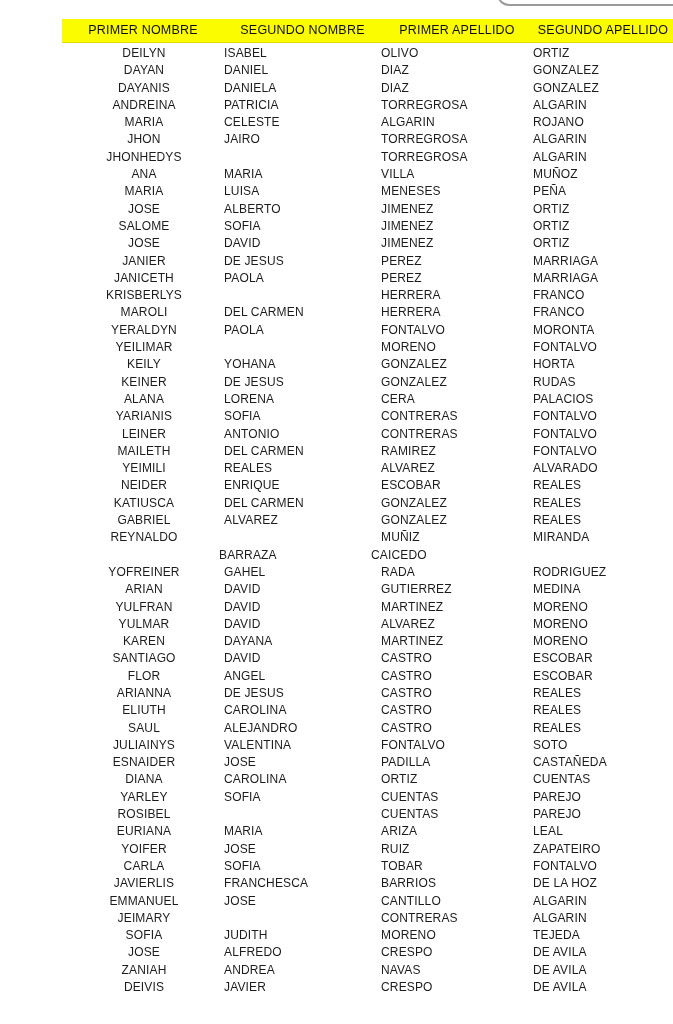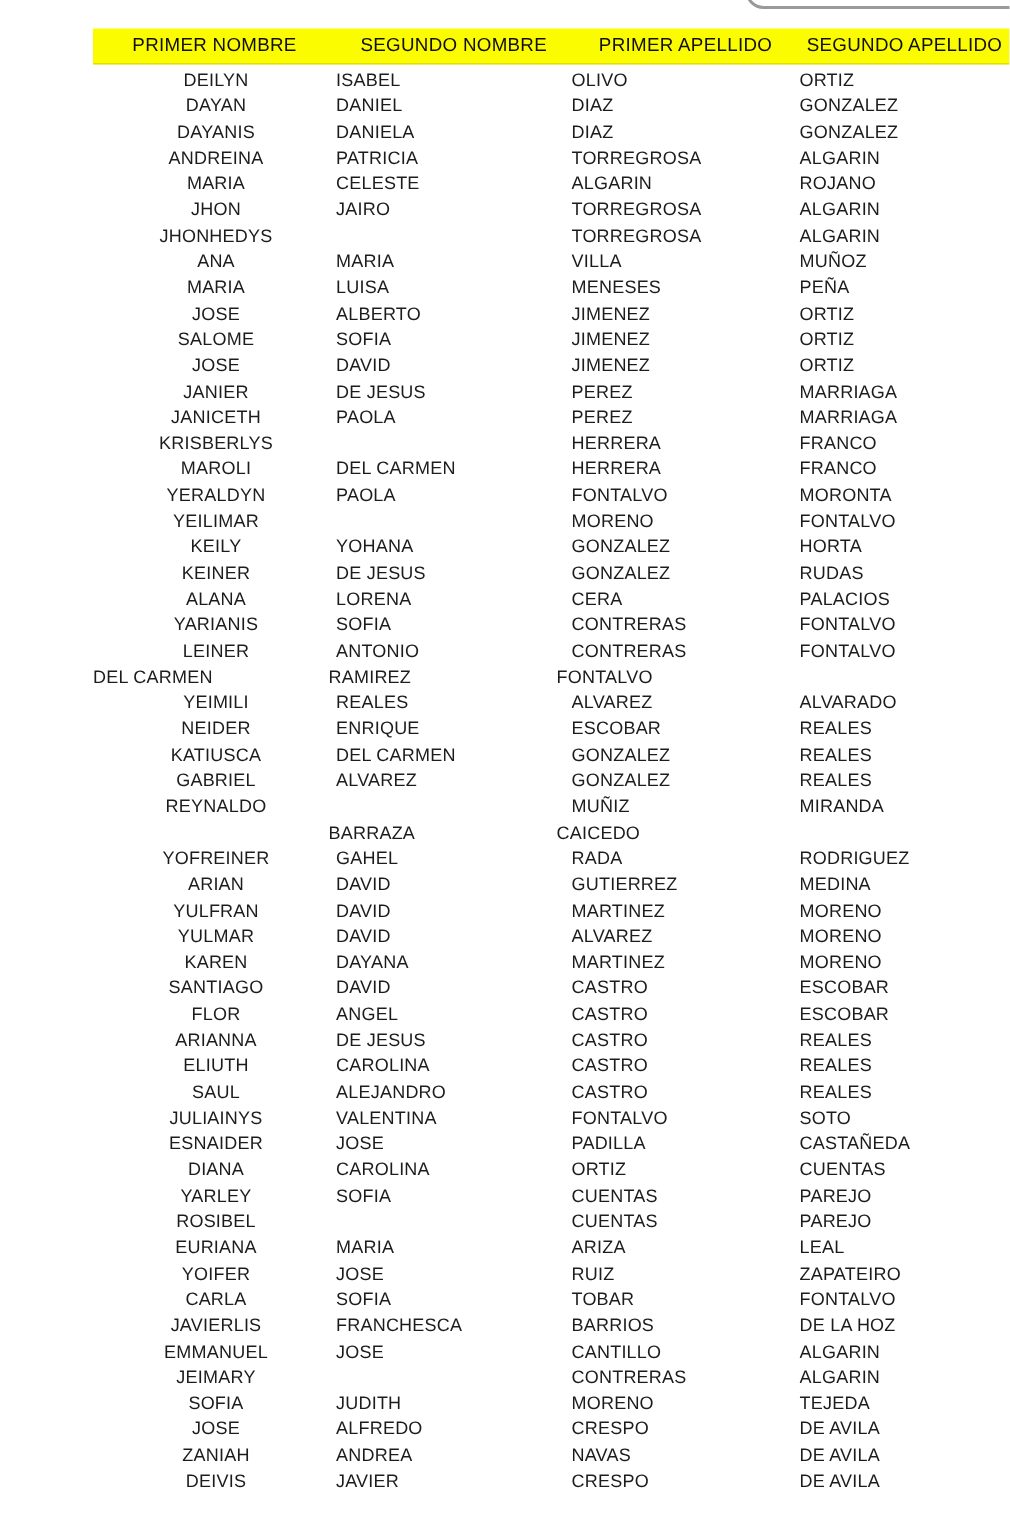--- a/index.html
+++ b/index.html
@@ -219,20 +219,21 @@
         <div class="cell c2">CONTRERAS</div>
         <div class="cell c3">FONTALVO</div>
       </div>
       <div class="row">
         <div class="cell c0">LEINER</div>
         <div class="cell c1">ANTONIO</div>
         <div class="cell c2">CONTRERAS</div>
         <div class="cell c3">FONTALVO</div>
       </div>
       <div class="row">
+        <div class="cell c0">MAILETH</div>
         <div class="cell c1">DEL CARMEN</div>
         <div class="cell c2">RAMIREZ</div>
         <div class="cell c3">FONTALVO</div>
       </div>
       <div class="row">
         <div class="cell c0">YEIMILI</div>
         <div class="cell c1">REALES</div>
         <div class="cell c2">ALVAREZ</div>
         <div class="cell c3">ALVARADO</div>
       </div>

